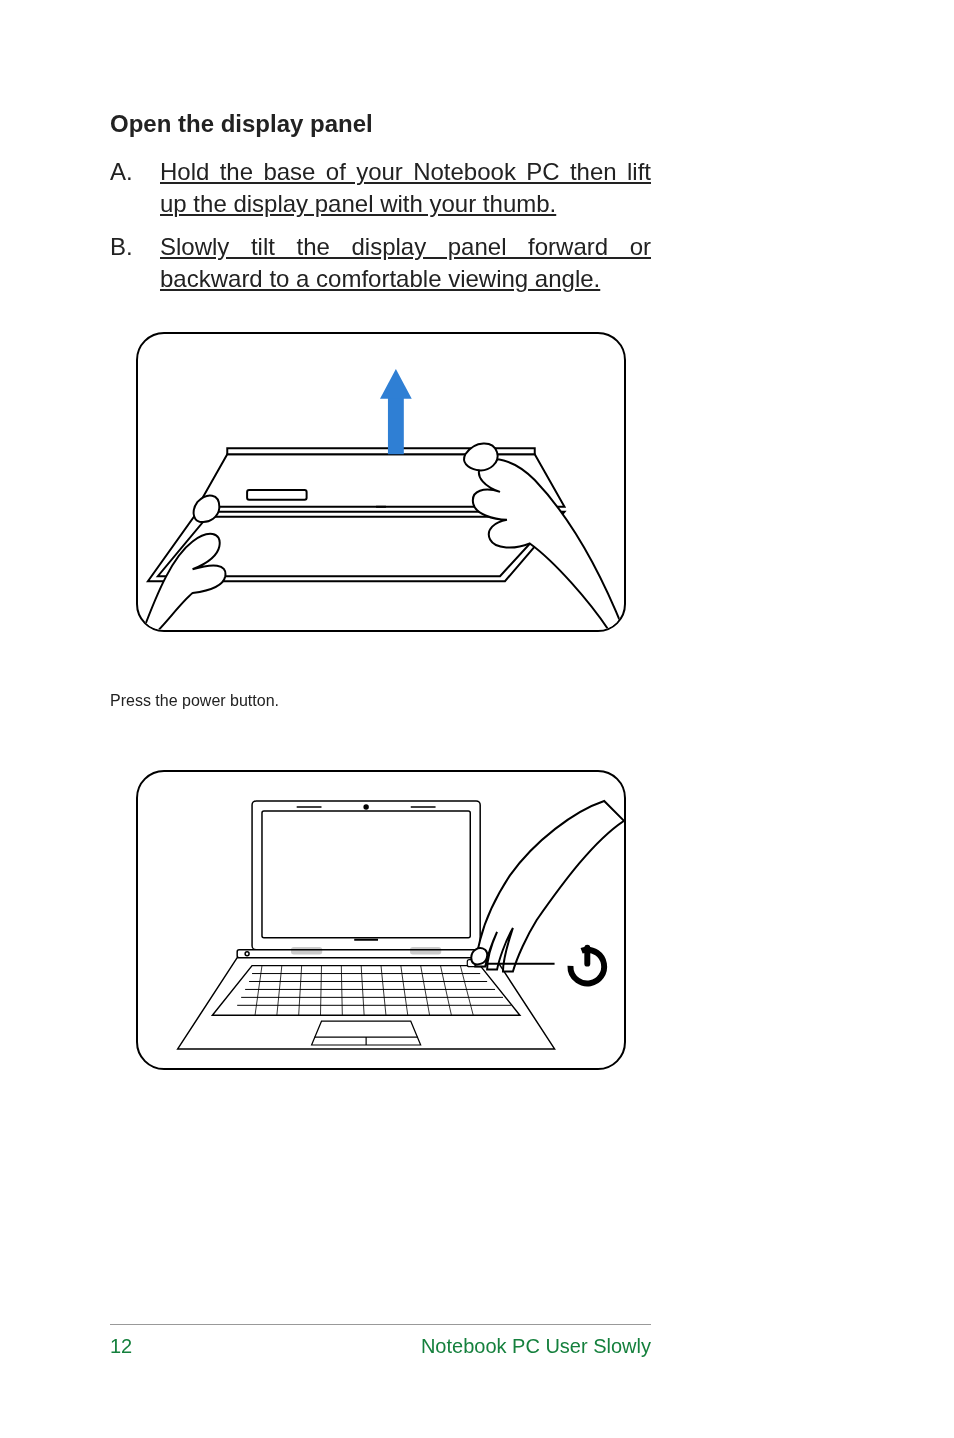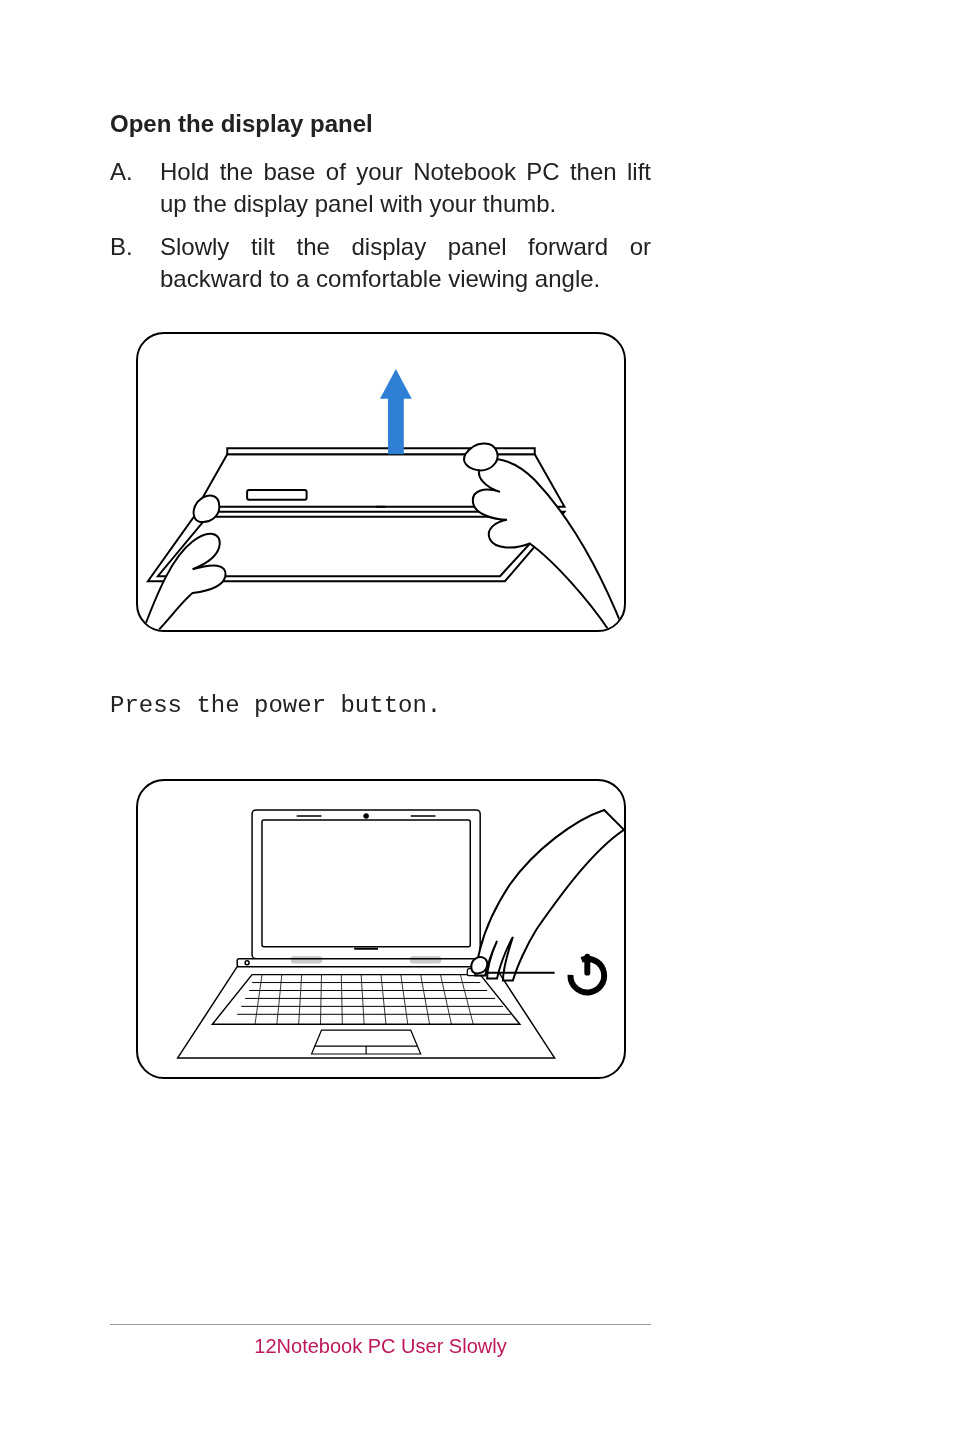--- a/index.html
+++ b/index.html
@@ -24,59 +24,59 @@
     line-height: 1.35;
     margin-bottom: 10px;
   }
   .list-marker {
     width: 50px;
     flex: 0 0 50px;
   }
   .list-text {
     flex: 1;
     text-align: justify;
+    text-decoration: underline;
   }
   .figure-wrap {
     display: flex;
     justify-content: center;
     margin: 10px 0 60px 0;
   }
   .figure-frame {
     border: 2px solid #000;
     border-radius: 28px;
     width: 490px;
     height: 300px;
     display: flex;
     align-items: center;
     justify-content: center;
     overflow: hidden;
     background: #fff;
   }
   .figure-frame svg { display: block; }
   .body-text {
-    font-size: 24px;
+    font-size: 16px;
     margin-bottom: 40px;
-    font-family: Liberation Mono, monospace;
   }
   .footer {
     position: absolute;
     left: 110px;
     right: 110px;
     bottom: 80px;
   }
   .footer-rule {
     border: none;
     border-top: 1px solid #999;
     margin-bottom: 10px;
   }
   .footer-row {
     display: flex;
-    justify-content: center;
+    justify-content: space-between;
     font-size: 20px;
-    color: #be185d;
+    color: #15803d;
   }
 </style>
 </head>
 <body>
 
 <div class="page">
 
   <div class="heading">Open the display panel</div>
 
   <div class="list">

